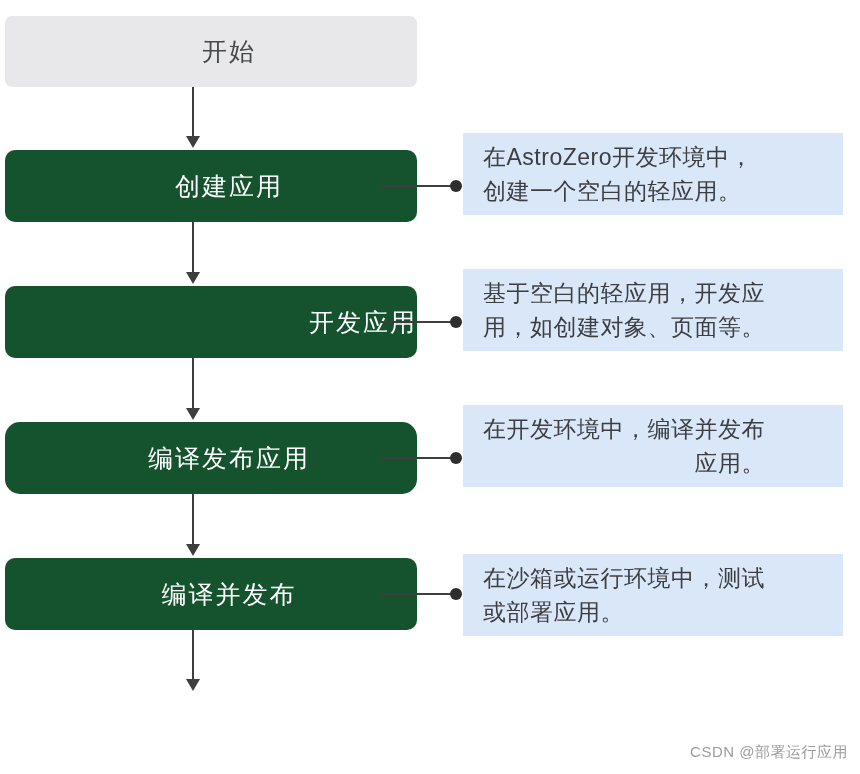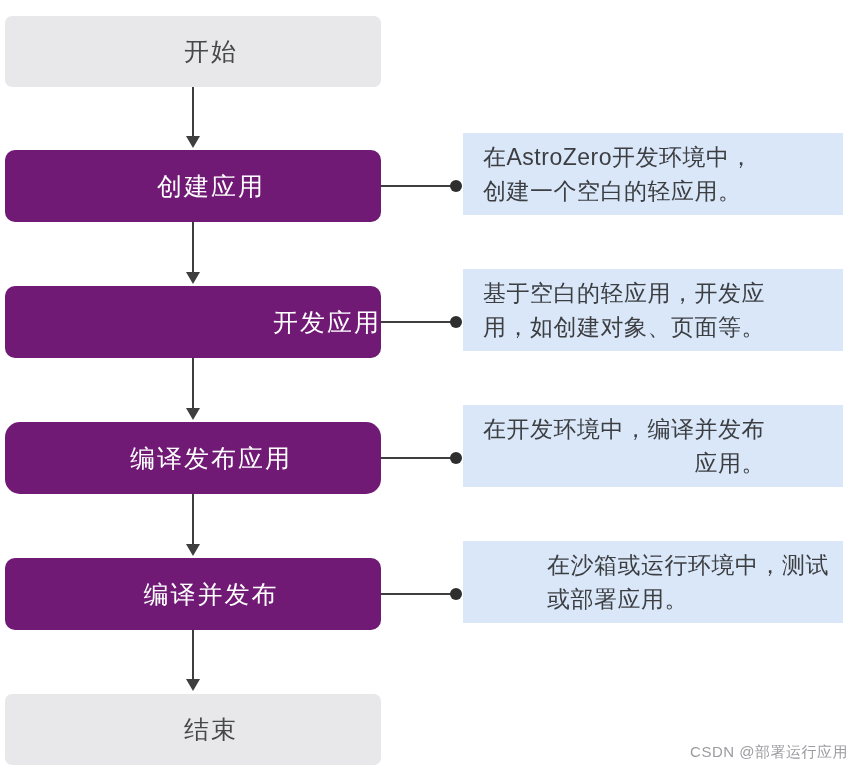--- a/index.html
+++ b/index.html
@@ -7,32 +7,32 @@
   body { font-family:"Liberation Sans", sans-serif; }
   .canvas {
     position:relative;
     width:860px; height:774px;
     background:#ffffff;
     overflow:hidden;
   }
   
   .node {
     position:absolute;
-    left:5px; width:376px; height:72px;
+    left:5px; width:412px; height:72px;
     display:flex; align-items:center; justify-content:center;
     text-align:center;
     padding-left:36px;
   }
   .node.terminal {
     background:#e8e8ea;
     border-radius:7px;
     color:#47484c;
   }
   .node.step {
-    background:#701a75;
+    background:#14532d;
     border-radius:10px;
     color:#ffffff;
   }
   .node-label {
     font-size:25px;
     letter-spacing:2px;
     line-height:1;
     white-space:nowrap;
   }
   
@@ -125,27 +125,24 @@
   </div>
 
   <div class="v-arrow" style="top:494px; height:50px;"></div>
   <div class="arrow-head" style="top:544px;"></div>
 
   <div class="node step" style="top:558px;">
     <span class="node-label">编译并发布</span>
   </div>
   <div class="h-line" style="top:593px;"></div>
   <div class="dot" style="top:588px;"></div>
-  <div class="callout" style="top:541px;justify-content:flex-end;">
+  <div class="callout" style="top:554px;">
     <span class="callout-text">在沙箱或运行环境中，测试
 或部署应用。</span>
   </div>
 
   <div class="v-arrow" style="top:630px; height:49px;"></div>
   <div class="arrow-head" style="top:679px;"></div>
 
-  <div class="node terminal" style="top:694px; height:71px;">
-    <span class="node-label">结束</span>
-  </div>
 
   <div class="watermark">CSDN @部署运行应用</div>
 
 </div>
 
 </body></html>

